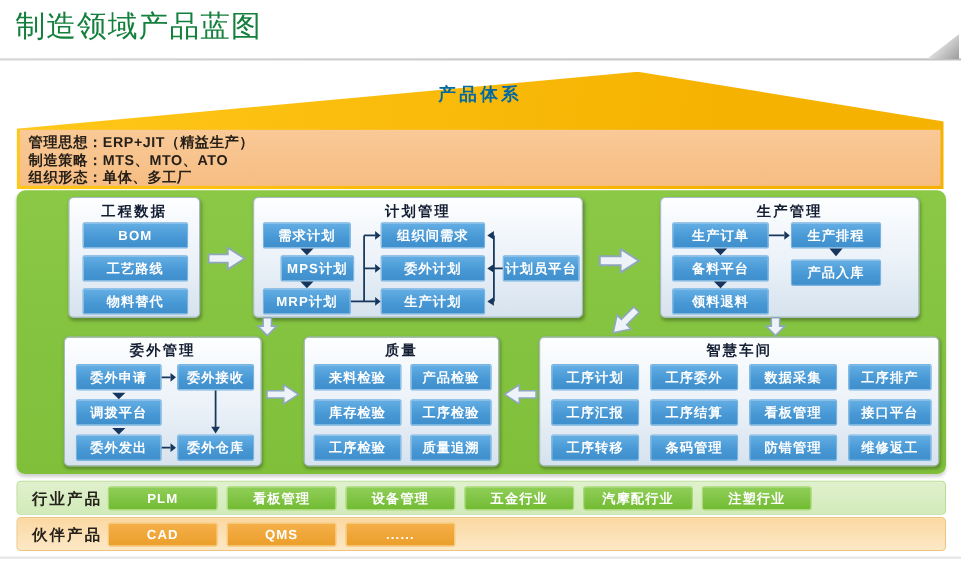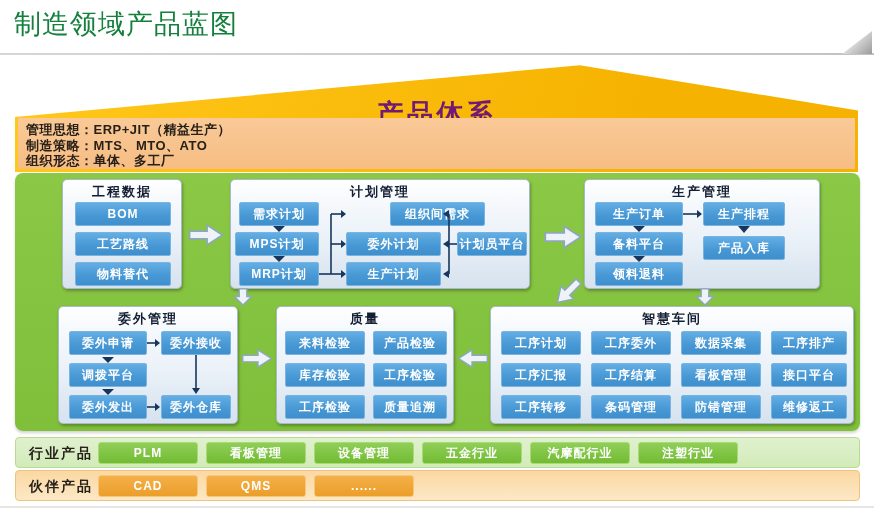--- a/index.html
+++ b/index.html
@@ -8,22 +8,22 @@
 
   
   .page-title{position:absolute;left:14px;top:6px;font-size:27px;font-weight:500;color:#15803d;letter-spacing:1px;}
   .title-rule{position:absolute;left:0;top:53px;width:874px;height:2px;background:linear-gradient(90deg,#d6d6d6,#c2c2c2);}
   .curl{position:absolute;left:842px;top:31px;width:30px;height:23px;clip-path:polygon(0 100%,100% 0,100% 100%);background:linear-gradient(315deg,#9a9a9a,#f2f2f2 75%);}
 
   
   .roof{position:absolute;left:15px;top:62px;width:843px;height:110px;
         clip-path:polygon(0% 50%,67% 3%,100% 44%,100% 100%,0% 100%);
         background:linear-gradient(100deg,#ffc81a 0%,#f6b200 75%);}
-  .roof-label{position:absolute;left:15px;top:96px;width:843px;text-align:center;
-        font-size:27px;font-weight:bold;color:#701a75;letter-spacing:3px;}
+  .roof-label{position:absolute;left:15px;top:76px;width:843px;text-align:center;
+        font-size:16px;font-weight:bold;color:#0369a1;letter-spacing:3px;}
 
   
   .strategy{position:absolute;left:18px;top:118px;width:837px;height:51px;
         background:linear-gradient(180deg,#f9c997,#f6bd83);border-radius:0;
         padding:4px 0 0 8px;box-sizing:border-box;}
   .strategy div{font-size:13px;font-weight:bold;color:#272018;line-height:15.5px;letter-spacing:.5px;}
 
   
   .panel{position:absolute;left:15px;top:173px;width:845px;height:258px;
         background:linear-gradient(180deg,#8ac845,#7fbf3a);border-radius:8px;
@@ -88,23 +88,23 @@
   <div class="module" style="left:62px;top:179px;width:120px;height:110px;">
     <div class="module-title">工程数据</div>
     <div class="chip" style="left:12px;top:22px;width:96px;">BOM</div>
     <div class="chip" style="left:12px;top:52px;width:96px;">工艺路线</div>
     <div class="chip" style="left:12px;top:82px;width:96px;">物料替代</div>
   </div>
 
   <div class="module" style="left:230px;top:179px;width:300px;height:110px;">
     <div class="module-title">计划管理</div>
     <div class="chip" style="left:8px;top:22px;width:80px;">需求计划</div>
-    <div class="chip" style="left:4px;top:52px;width:84px;">MPS计划</div>
+    <div class="chip" style="left:24px;top:52px;width:67px;">MPS计划</div>
     <div class="chip" style="left:8px;top:82px;width:80px;">MRP计划</div>
-    <div class="chip" style="left:115px;top:22px;width:95px;margin-left:44px;">组织间需求</div>
+    <div class="chip" style="left:115px;top:22px;width:95px;">组织间需求</div>
     <div class="chip" style="left:115px;top:52px;width:95px;">委外计划</div>
     <div class="chip" style="left:115px;top:82px;width:95px;">生产计划</div>
     <div class="chip" style="left:226px;top:52px;width:70px;">计划员平台</div>
     <svg class="connectors" width="300" height="110" viewBox="0 0 300 110">
       <polygon points="42,46 54,46 48,52"></polygon>
       <polygon points="42,76 54,76 48,82"></polygon>
       <line x1="100" y1="34" x2="100" y2="94"></line>
       <line x1="100" y1="34" x2="110" y2="34"></line>
       <line x1="100" y1="64" x2="110" y2="64"></line>
       <line x1="88" y1="94" x2="110" y2="94"></line>
@@ -112,21 +112,21 @@
       <polygon points="110,60 115,64 110,68"></polygon>
       <polygon points="110,90 115,94 110,98"></polygon>
       <line x1="218" y1="34" x2="218" y2="94"></line>
       <line x1="218" y1="64" x2="226" y2="64"></line>
       <polygon points="218,30 212,34 218,38"></polygon>
       <polygon points="218,60 212,64 218,68"></polygon>
       <polygon points="218,90 212,94 218,98"></polygon>
     </svg>
   </div>
 
-  <div class="module" style="left:584px;top:179px;width:236px;height:110px;">
+  <div class="module" style="left:600px;top:179px;width:236px;height:110px;">
     <div class="module-title">生产管理</div>
     <div class="chip" style="left:10px;top:22px;width:88px;">生产订单</div>
     <div class="chip" style="left:10px;top:52px;width:88px;">备料平台</div>
     <div class="chip" style="left:10px;top:82px;width:88px;">领料退料</div>
     <div class="chip" style="left:118px;top:22px;width:82px;">生产排程</div>
     <div class="chip" style="left:118px;top:56px;width:82px;">产品入库</div>
     <svg class="connectors" width="208" height="110" viewBox="0 0 208 110">
       <polygon points="48,46 60,46 54,52"></polygon>
       <polygon points="48,76 60,76 54,82"></polygon>
       <polygon points="153,46 165,46 159,53"></polygon>

